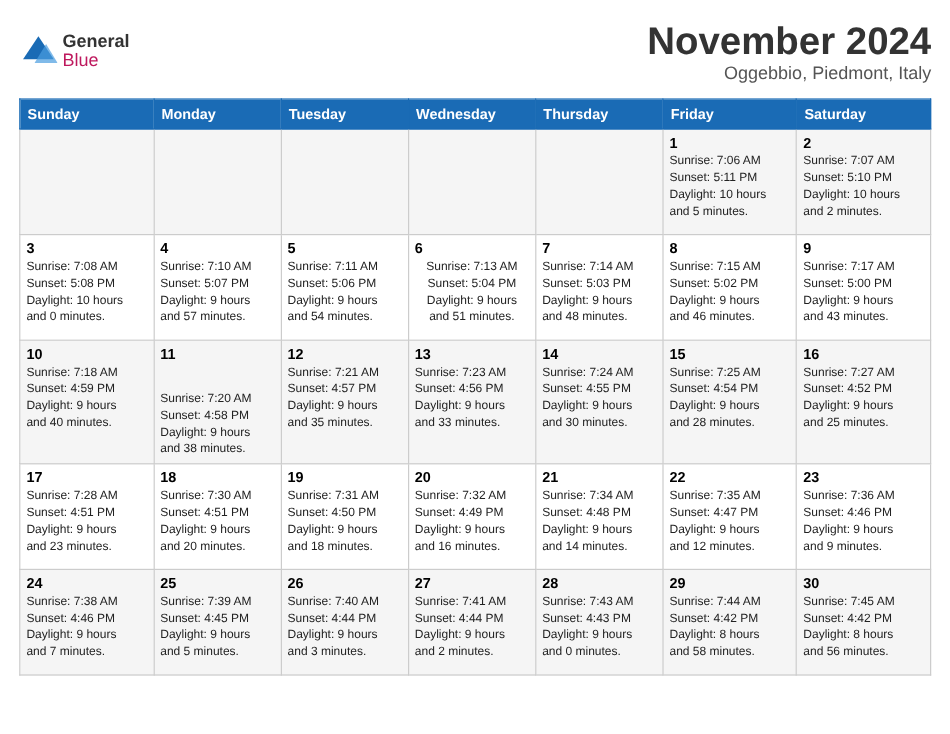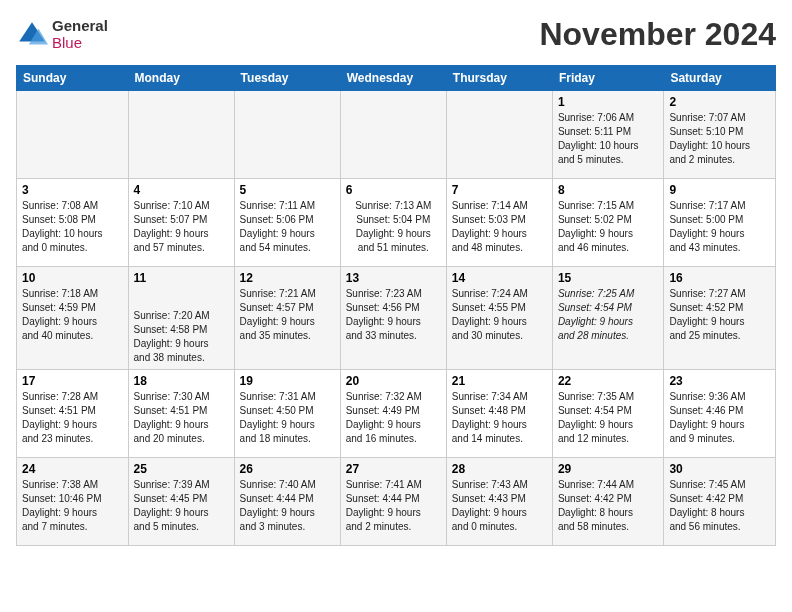--- a/index.html
+++ b/index.html
@@ -108,20 +108,21 @@
       <polygon points="20,4 36,28 4,28" fill="#1a6bb5"></polygon>
       <polygon points="28,12 40,32 16,32" fill="#4a9de0" opacity="0.7"></polygon>
     </svg>
     <div class="logo-text">
       <span class="logo-general">General</span>
       <span class="logo-blue">Blue</span>
     </div>
   </div>
   <div class="title-area">
     <div class="month-title">November 2024</div>
+    <div class="location">Oggebbio, Piedmont, Italy</div>
   </div>
 </div>
 
 <table>
   <thead>
     <tr>
     <th>Sunday</th>
         <th>Monday</th>
         <th>Tuesday</th>
         <th>Wednesday</th>
@@ -234,21 +235,21 @@
         </td>
         <td>
           <div class="day-num">14</div>
           <div class="day-info" style="white-space: pre-line;">Sunrise: 7:24 AM
 Sunset: 4:55 PM
 Daylight: 9 hours
 and 30 minutes.</div>
         </td>
         <td>
           <div class="day-num">15</div>
-          <div class="day-info" style="white-space: pre-line; font-style: italic;">Sunrise: 7:25 AM
+          <div class="day-info" style="white-space: pre-line;">Sunrise: 7:25 AM
 Sunset: 4:54 PM
 Daylight: 9 hours
 and 28 minutes.</div>
         </td>
         <td>
           <div class="day-num">16</div>
           <div class="day-info" style="white-space: pre-line;">Sunrise: 7:27 AM
 Sunset: 4:52 PM
 Daylight: 9 hours
 and 25 minutes.</div>
@@ -286,37 +287,37 @@
         <td>
           <div class="day-num">21</div>
           <div class="day-info" style="white-space: pre-line;">Sunrise: 7:34 AM
 Sunset: 4:48 PM
 Daylight: 9 hours
 and 14 minutes.</div>
         </td>
         <td>
           <div class="day-num">22</div>
           <div class="day-info" style="white-space: pre-line;">Sunrise: 7:35 AM
-Sunset: 4:54 PM
+Sunset: 4:47 PM
 Daylight: 9 hours
 and 12 minutes.</div>
         </td>
         <td>
           <div class="day-num">23</div>
-          <div class="day-info" style="white-space: pre-line;">Sunrise: 9:36 AM
+          <div class="day-info" style="white-space: pre-line;">Sunrise: 7:36 AM
 Sunset: 4:46 PM
 Daylight: 9 hours
 and 9 minutes.</div>
         </td>
       </tr>
       <tr>
         <td>
           <div class="day-num">24</div>
           <div class="day-info" style="white-space: pre-line;">Sunrise: 7:38 AM
-Sunset: 10:46 PM
+Sunset: 4:46 PM
 Daylight: 9 hours
 and 7 minutes.</div>
         </td>
         <td>
           <div class="day-num">25</div>
           <div class="day-info" style="white-space: pre-line;">Sunrise: 7:39 AM
 Sunset: 4:45 PM
 Daylight: 9 hours
 and 5 minutes.</div>
         </td>

